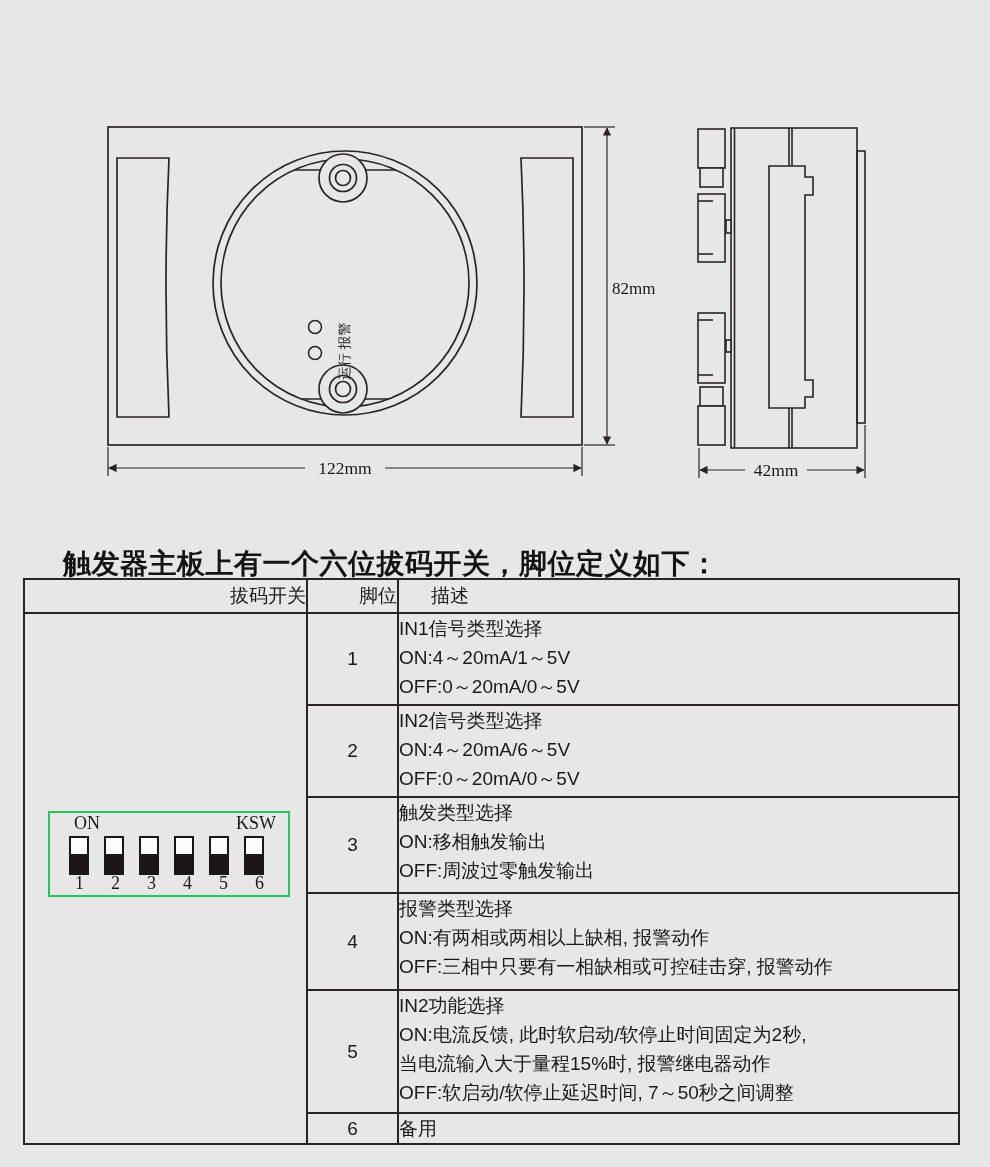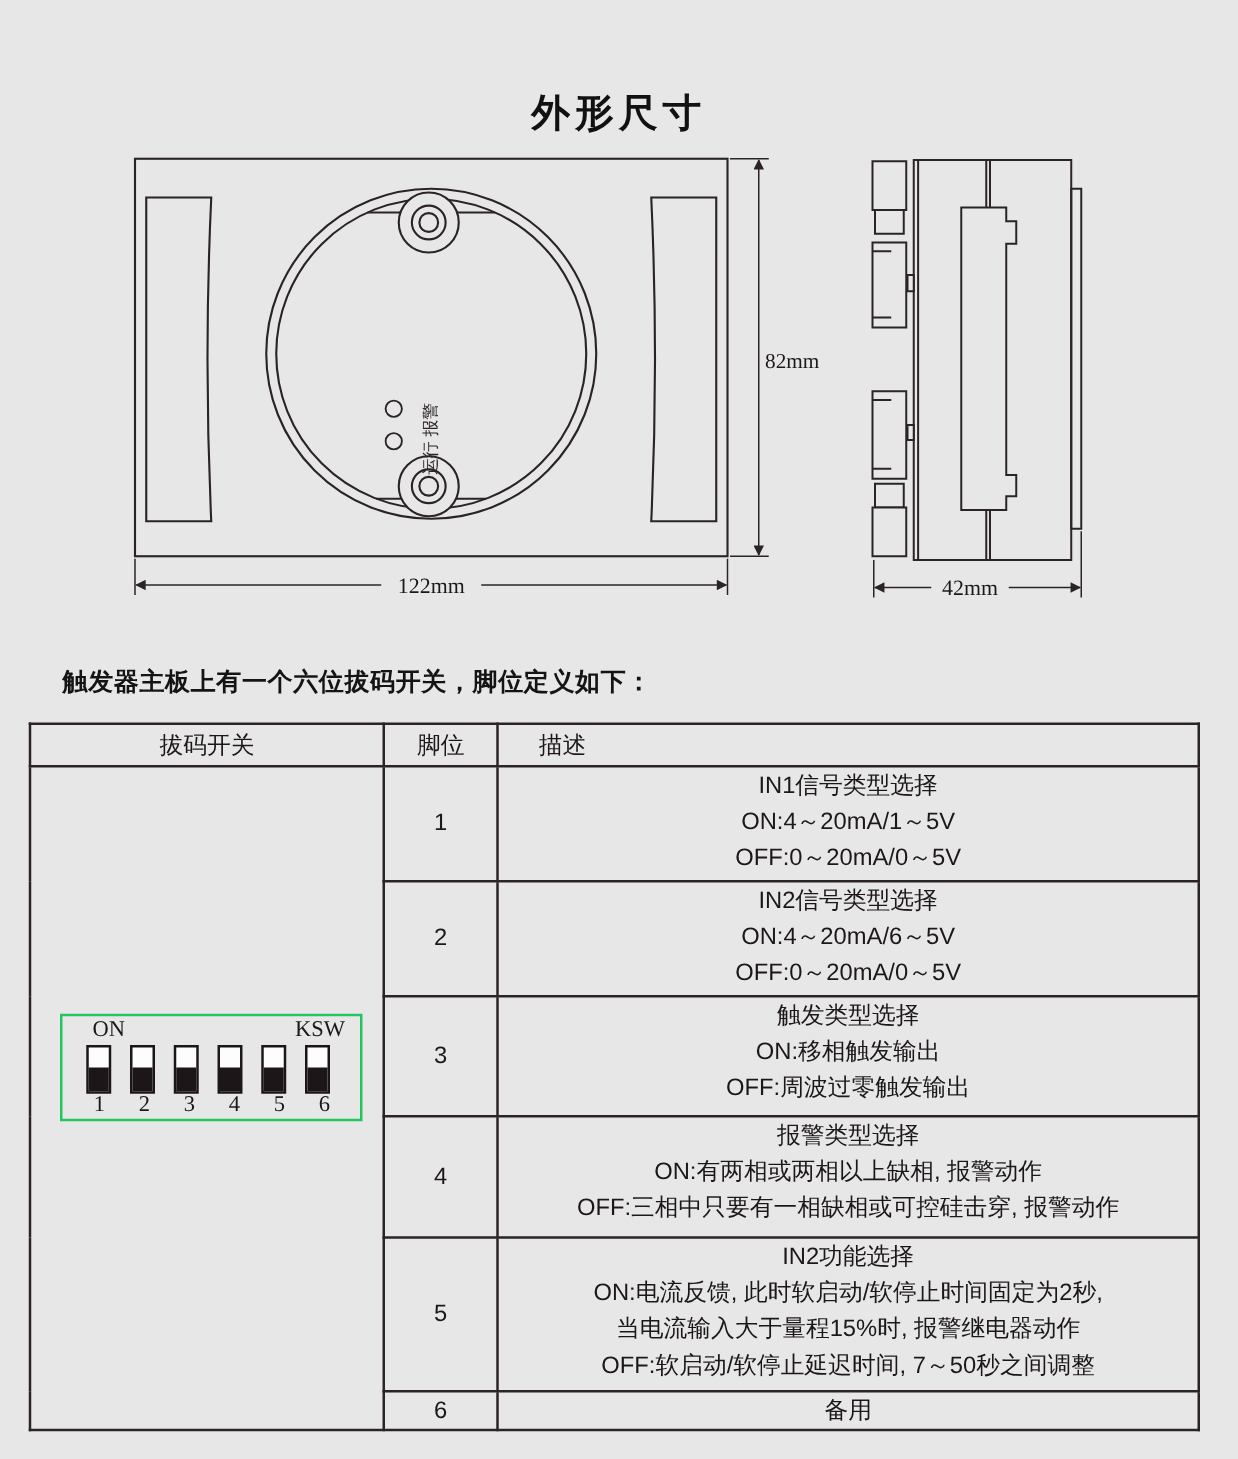--- a/index.html
+++ b/index.html
@@ -14,40 +14,40 @@
   }
   .title{
     position:absolute;top:70px;left:0;width:100%;
     text-align:center;font-size:31px;font-weight:700;letter-spacing:4px;
     color:#111;
   }
   svg{position:absolute;}
   #front-view{left:95px;top:118px;}
   #side-view{left:685px;top:118px;}
   .intro{
-    position:absolute;left:47px;top:529px;margin:3px;
-    font-size:20px;font-weight:700;letter-spacing:0.5px;color:#141414;text-align:center;
+    position:absolute;left:47px;top:529px;margin:16px;
+    font-size:28px;font-weight:700;letter-spacing:0.5px;color:#141414;text-align:center;
   }
   table.def{
     position:absolute;left:23px;top:578px;
     border-collapse:collapse;table-layout:fixed;
     width:935px;
     font-size:19px;color:#1c181a;
   }
   table.def th,table.def td{
     border:2px solid #2b2426;
     font-weight:400;
     padding:0;
   }
   tr.hdr{height:34px;}
-  tr.hdr th{text-align:center;}
+  tr.hdr th{text-align:right;}
   tr.hdr th.desc-h{text-align:left;padding-left:32px;border-radius:12px;}
   td.pin{vertical-align:middle;text-align:center;}
   td.desc{
-    vertical-align:top;text-align:center;
+    vertical-align:top;text-align:left;
     padding:2px 6px 0 32px;
     line-height:29px;
     white-space:pre-line;
   }
   td.dipcell{position:relative;vertical-align:top;}
   
   .dip-box{
     position:absolute;left:23px;top:197px;
     width:238px;height:82px;
     border:2px solid #22c55e;
@@ -66,21 +66,20 @@
   }
   .dip-nums{position:absolute;left:19px;top:60px;display:flex;gap:15px;}
   .dip-nums span{display:inline-block;width:21px;text-align:center;font-size:18px;}
   .dimtext{font-family:"Liberation Serif",serif;}
 </style>
 </head>
 <body>
 
 <div class="page">
 
-  <div class="title">外形尺寸</div>
 
   <svg id="front-view" width="585" height="372" viewBox="0 0 585 372">
     <defs>
       <marker id="arrF" viewBox="0 0 10 10" refX="9" refY="5" markerWidth="10" markerHeight="7" orient="auto-start-reverse">
         <path d="M0,0 L10,5 L0,10 z" fill="#2b2426"></path>
       </marker>
     </defs>
     <g stroke="#2b2426" fill="none" stroke-width="1.7">
       <rect x="13" y="9" width="474" height="318"></rect>
       <path d="M22,40 H74 C70,126 70,213 74,299 H22 Z"></path>

